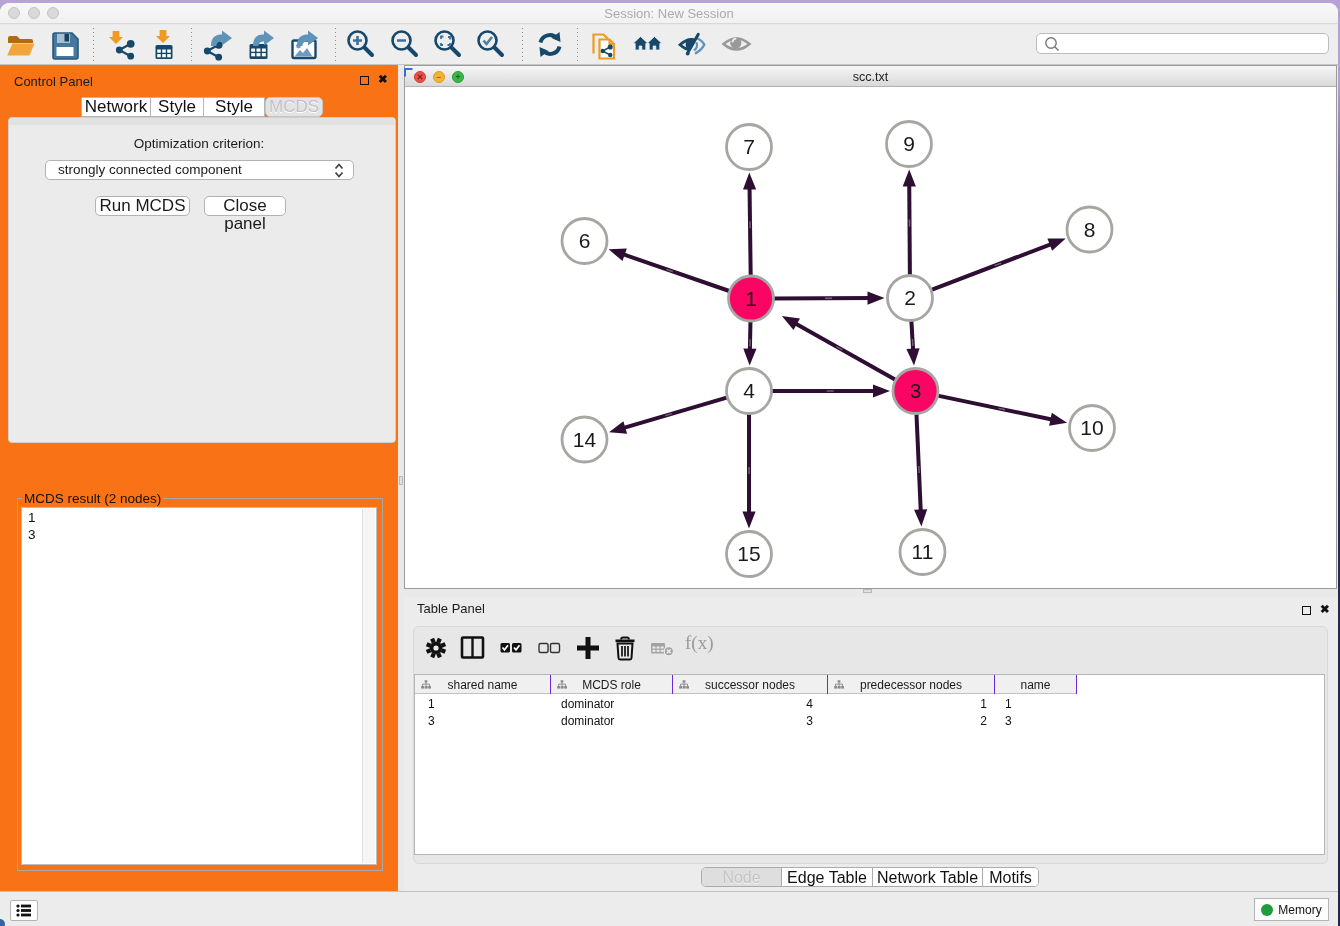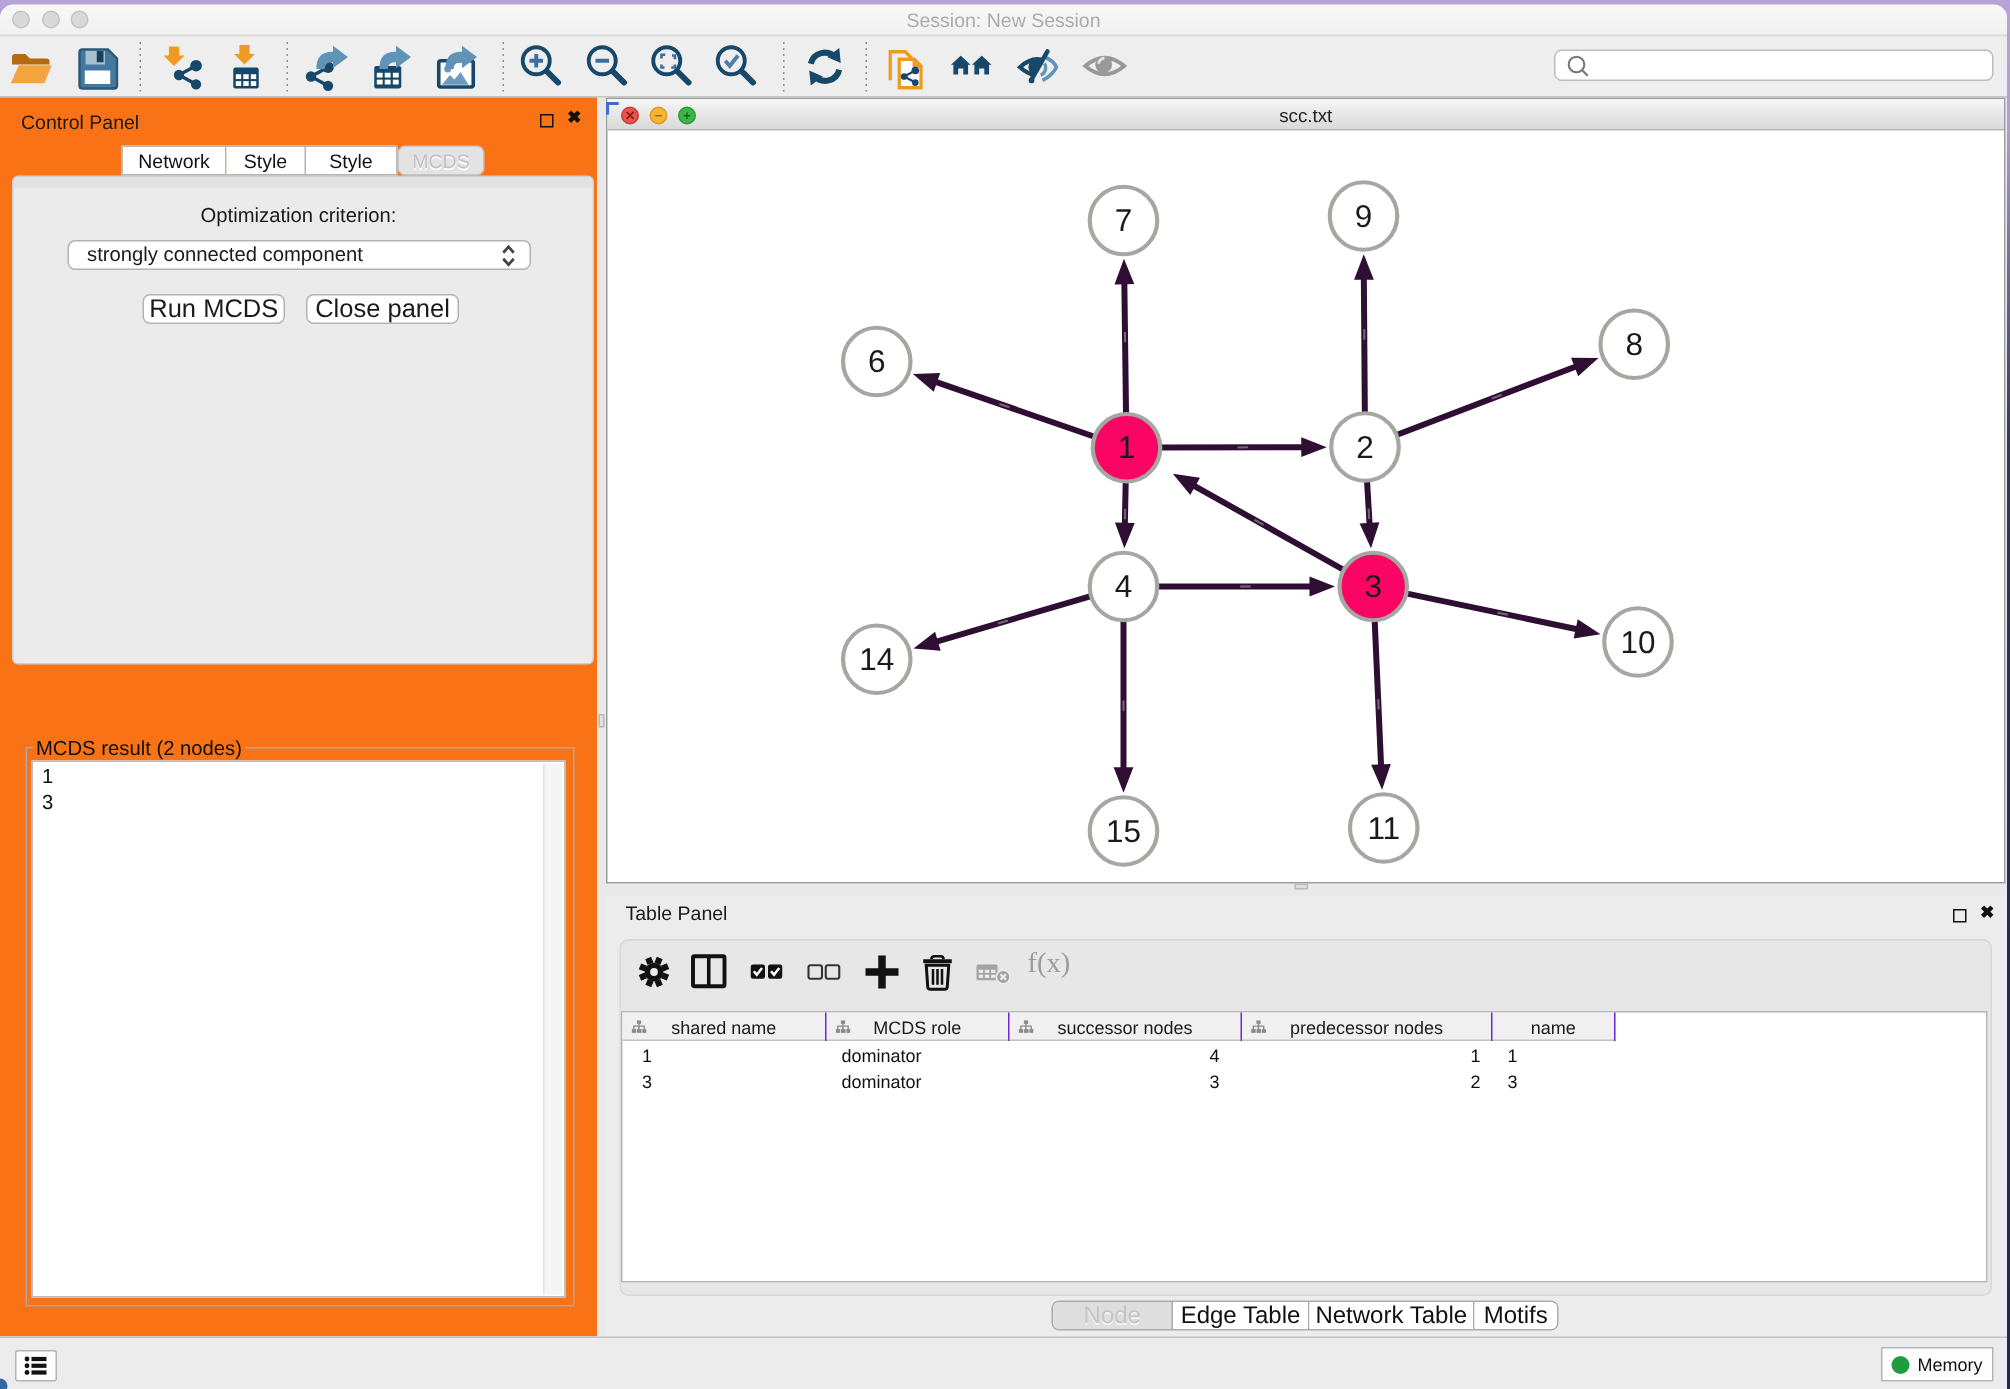--- a/index.html
+++ b/index.html
@@ -11,21 +11,21 @@
   #wtitle { position:absolute; top:3px; left:0; width:100%; text-align:center; font-size:13px; color:#ababab; }
   #toolbar { position:absolute; left:0; top:22px; width:100%; height:40px; background:#eeeeee; border-bottom:1px solid #c5c5c5; }
   .tsep { position:absolute; top:3px; height:33px; width:1px; background-image:repeating-linear-gradient(#8c8c8c 0 1.5px, transparent 1.5px 4px); }
   .ticon { position:absolute; top:5px; width:32px; height:32px; }
   #searchbox { position:absolute; left:1036px; top:8px; width:293px; height:21px; background:#fff; border:1px solid #bcbcbc; border-radius:5px; }
   
   #cp { position:absolute; left:0; top:62px; width:398px; height:826px; background:#f97316; }
   #cptitle { position:absolute; left:14px; top:9px; font-size:13px; color:#1a1a1a; }
   .float-btn { position:absolute; width:9px; height:9px; border:1.5px solid #111; background:transparent; }
   .close-x { position:absolute; font-size:11.5px; font-weight:bold; color:#111; line-height:11px; }
-  #tabs { position:absolute; left:81px; top:32px; height:20px; display:flex; font-size:13px; }
+  #tabs { position:absolute; left:81px; top:32px; height:20px; display:flex; font-size:17px; }
   .tab { background:#fff; border:1px solid #b5b5b5; border-left:none; height:20px; display:flex; align-items:center; justify-content:center; color:#111; }
   .tab.first { border-left:1px solid #b5b5b5; }
   .tab.sel { background:#e3e3e3; border:1px solid #c6c6c6; border-radius:5px; color:#c2c2c2; text-shadow:0 1px 0 #fff; }
   #pane { position:absolute; left:8px; top:52px; width:388px; height:326px; background:#ebebeb; border:1px solid #cfcfcf; border-radius:4px; }
   #pane .band { position:absolute; left:0; top:0; width:100%; height:7px; background:#e2e2e2; border-radius:4px 4px 0 0; }
   #optlabel { position:absolute; left:0; top:71px; width:100%; text-align:center; font-size:13.5px; color:#1a1a1a; }
   #combo { position:absolute; left:45px; top:95px; width:309px; height:20px; background:#fff; border:1px solid #b3b3b3; border-radius:5px; font-size:13.5px; color:#1a1a1a; line-height:18px; padding-left:12px; }
   .btn { position:absolute; height:20px; background:#fff; border:1px solid #b3b3b3; border-radius:5px; font-size:17px; color:#1a1a1a; text-align:center; line-height:18px; }
   fieldset#mcds { position:absolute; left:17px; top:426px; width:366px; height:380px; border:1px solid #a8a8a8; }
   fieldset#mcds legend { font-size:13.5px; color:#111; margin-left:4px; padding:0 2px; }
@@ -207,21 +207,21 @@
         <div class="band"></div>
       </div>
     <div id="optlabel">Optimization criterion:</div>
     <div id="combo">strongly connected component
       <svg width="12" height="15" style="position:absolute; right:8px; top:2px;">
           <path d="M2.5 5.5 L6 1.5 L9.5 5.5" fill="none" stroke="#444" stroke-width="1.8"></path>
           <path d="M2.5 9.5 L6 13.5 L9.5 9.5" fill="none" stroke="#444" stroke-width="1.8"></path>
         </svg>
     </div>
     <div class="btn" style="left:95px; top:131px; width:95px;">Run MCDS</div>
-    <div class="btn" style="left:204px; top:131px; width:102px;">Close panel</div>
+    <div class="btn" style="left:204px; top:131px; width:82px;">Close panel</div>
     <fieldset id="mcds">
         <legend>MCDS result (2 nodes)</legend>
       <div id="mcdstext">1<br>3<div id="mcdssb"></div></div>
     </fieldset>
   </div>
   <div id="netwin">
     <div id="nettitle">
       <div class="tl2" style="left:9px; background:#e8544d; border:1px solid #c93c33; color:#8c1d12;">✕</div>
       <div class="tl2" style="left:28px; background:#f5b333; border:1px solid #dd9b23; color:#9a5f12;">−</div>
       <div class="tl2" style="left:47px; background:#3db549; border:1px solid #2a9a38; color:#176322;">+</div>

